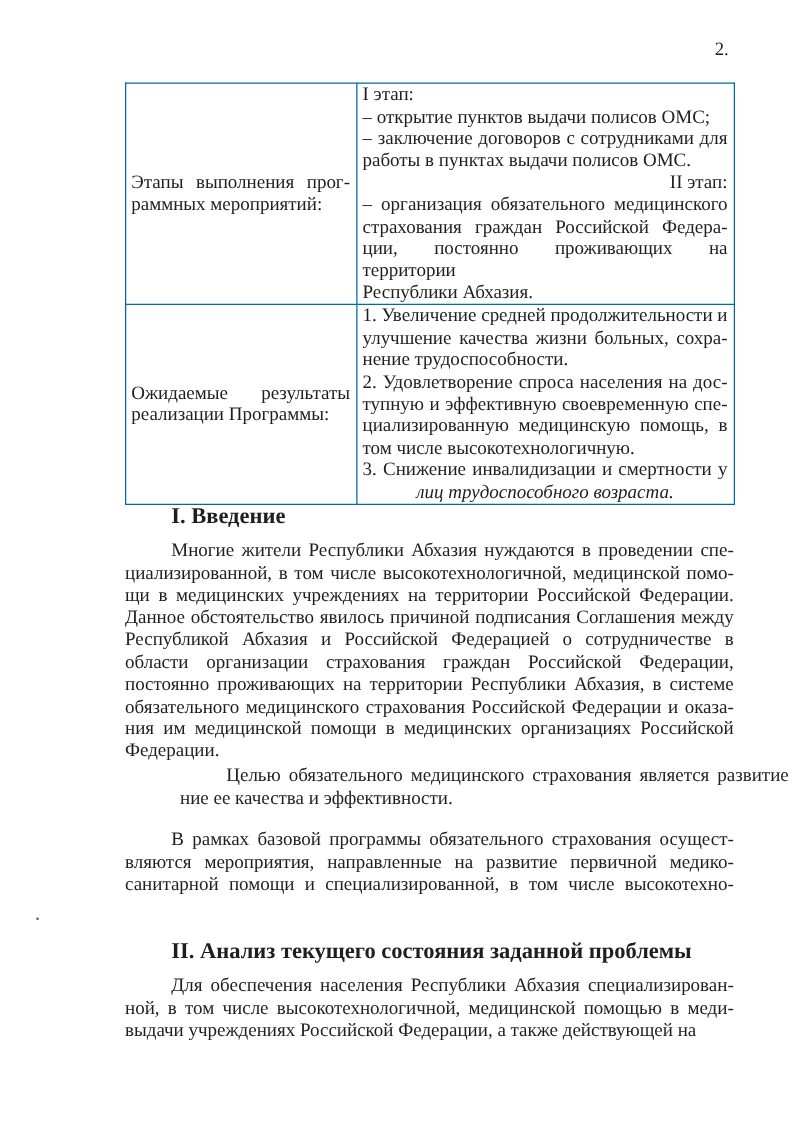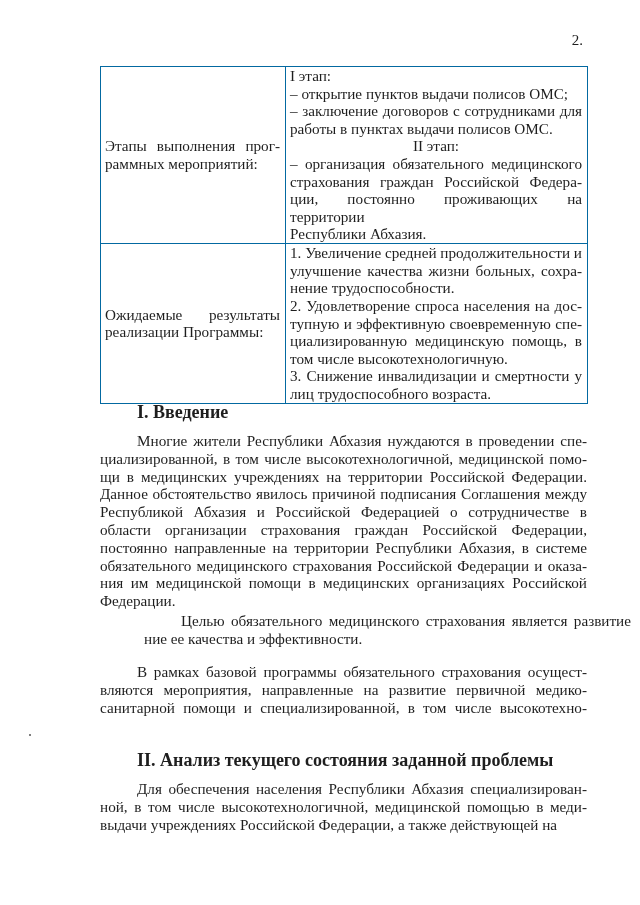--- a/index.html
+++ b/index.html
@@ -44,57 +44,57 @@
       <tr style="height:157px;">
     <td class="label">
       <span class="line j">Этапы выполнения прог-</span>
       <span class="line l" style="text-align:left;text-align-last:left;">раммных мероприятий:</span>
     </td>
     <td class="value">
       <span class="line" style="text-align:left;">I этап:</span>
       <span class="line" style="text-align:left;">– открытие пунктов выдачи полисов ОМС;</span>
       <span class="line j">– заключение договоров с сотрудниками для</span>
       <span class="line" style="text-align:left;">работы в пунктах выдачи полисов ОМС.</span>
-      <span class="line" style="text-align:center;">II этап:</span>
+      <span class="line" style="text-align:right;">II этап:</span>
       <span class="line j">– организация обязательного медицинского</span>
       <span class="line j">страхования граждан Российской Федера-</span>
       <span class="line j">ции, постоянно проживающих на территории</span>
       <span class="line" style="text-align:left;">Республики Абхазия.</span>
     </td>
   </tr>
   <tr style="height:160px;">
     <td class="label">
       <span class="line j">Ожидаемые результаты</span>
       <span class="line l" style="text-align:left;text-align-last:left;">реализации Программы:</span>
     </td>
     <td class="value">
       <span class="line j">1. Увеличение средней продолжительности и</span>
       <span class="line j">улучшение качества жизни больных, сохра-</span>
       <span class="line" style="text-align:left;">нение трудоспособности.</span>
       <span class="line j">2. Удовлетворение спроса населения на дос-</span>
       <span class="line j">тупную и эффективную своевременную спе-</span>
       <span class="line j">циализированную медицинскую помощь, в</span>
       <span class="line" style="text-align:left;">том числе высокотехнологичную.</span>
       <span class="line j">3. Снижение инвалидизации и смертности у</span>
-      <span class="line" style="text-align:left;">лиц трудоспособного возраста.</span>
+      <span class="line" style="text-align:center;font-style:italic;">лиц трудоспособного возраста.</span>
     </td>
   </tr>
 </tbody>
   </table>
 
 <div class="section-title" style="top:402px;">I. Введение</div>
 
 <div class="para" style="top:432px;">
   <span class="line indent">Многие жители Республики Абхазия нуждаются в проведении спе-</span>
   <span class="line">циализированной, в том числе высокотехнологичной, медицинской помо-</span>
   <span class="line">щи в медицинских учреждениях на территории Российской Федерации.</span>
   <span class="line">Данное обстоятельство явилось причиной подписания Соглашения между</span>
   <span class="line">Республикой Абхазия и Российской Федерацией о сотрудничестве в</span>
   <span class="line">области организации страхования граждан Российской Федерации,</span>
-  <span class="line">постоянно направленные на территории Республики Абхазия, в системе</span>
+  <span class="line">постоянно проживающих на территории Республики Абхазия, в системе</span>
   <span class="line">обязательного медицинского страхования Российской Федерации и оказа-</span>
   <span class="line">ния им медицинской помощи в медицинских организациях Российской</span>
   <span class="line last">Федерации.</span>
 </div>
 
 <div class="para" style="top:612px;margin-left:44px;">
   <span class="line indent">Целью обязательного медицинского страхования является развитие</span>
   <span class="line last">ние ее качества и эффективности.</span>
 </div>
 

